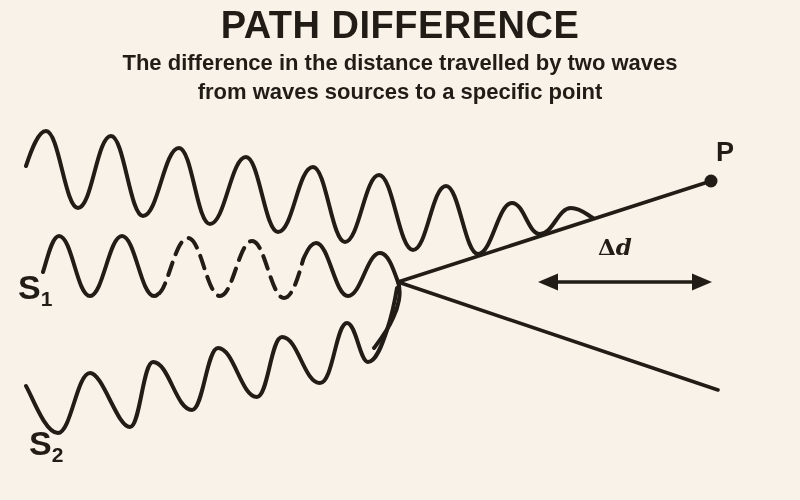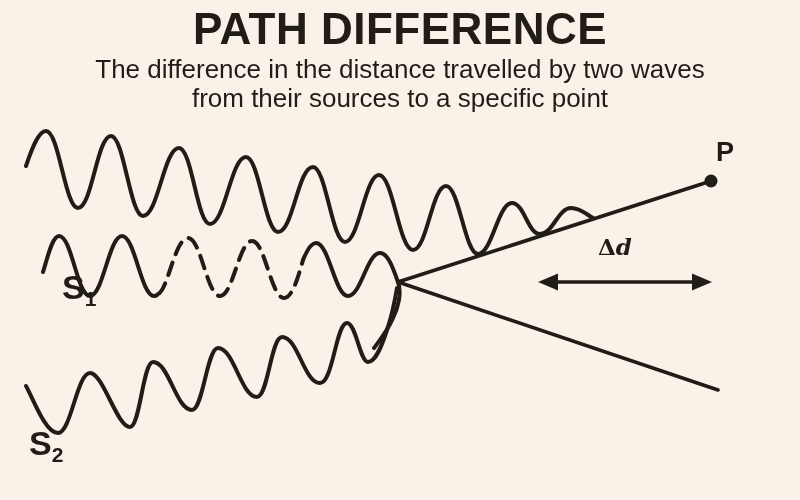--- a/index.html
+++ b/index.html
@@ -17,29 +17,29 @@
   }
   .header {
     position: absolute;
     top: 4px;
     left: 0;
     width: 800px;
     text-align: center;
   }
   .title {
     margin: 0;
-    font-size: 44px;
+    font-size: 38px;
     font-weight: bold;
     letter-spacing: 0.5px;
     color: var(--ink, #211c15);
   }
   .subtitle {
     margin: 2px 0 0 0;
-    font-size: 26px;
-    font-weight: 400;
+    font-size: 22px;
+    font-weight: 700;
     line-height: 27px;
     color: var(--ink, #211c15);
   }
   .drawing {
     position: absolute;
     top: 0;
     left: 0;
   }
   .wave {
     fill: none;
@@ -94,21 +94,21 @@
   }
 </style>
 </head>
 <body>
 
 <div class="canvas">
 
   <div class="header">
     <h1 class="title">PATH DIFFERENCE</h1>
     <p class="subtitle">The difference in the distance travelled by two waves</p>
-    <p class="subtitle">from their sources to a specific point</p>
+    <p class="subtitle">from waves sources to a specific point</p>
   </div>
 
   <svg class="drawing" width="800" height="500" viewBox="0 0 800 500">
 
     <path class="wave" d="
       M 26 166
       C 31 151, 38 131, 46 131
       C 59 131, 65 208, 78 208
       C 92 208, 97 136, 111 136
       C 124 136, 130 216, 143 216
@@ -174,21 +174,21 @@
 
     <circle class="filled" cx="711" cy="181" r="6.5"></circle>
 
     <g>
       <path class="arrow-line" d="M 552 282 L 698 282"></path>
       <path class="filled" d="M 538 282 L 558 273.5 L 558 290.5 Z"></path>
       <path class="filled" d="M 712 282 L 692 273.5 L 692 290.5 Z"></path>
     </g>
   </svg>
 
-  <div class="diagram-label source-label" style="left:18px; top:268px;margin-left:44px;"><span>S</span><sub>1</sub></div>
+  <div class="diagram-label source-label" style="left:18px; top:268px;"><span>S</span><sub>1</sub></div>
 
   <div class="diagram-label source-label" style="left:29px; top:424px;"><span>S</span><sub>2</sub></div>
 
   <div class="diagram-label point-label" style="left:716px; top:137px;">P</div>
 
   <div class="diagram-label delta-label" style="left:598px; top:233px;"><span>Δ</span><span class="var">d</span></div>
 
 </div>
 
 </body></html>

